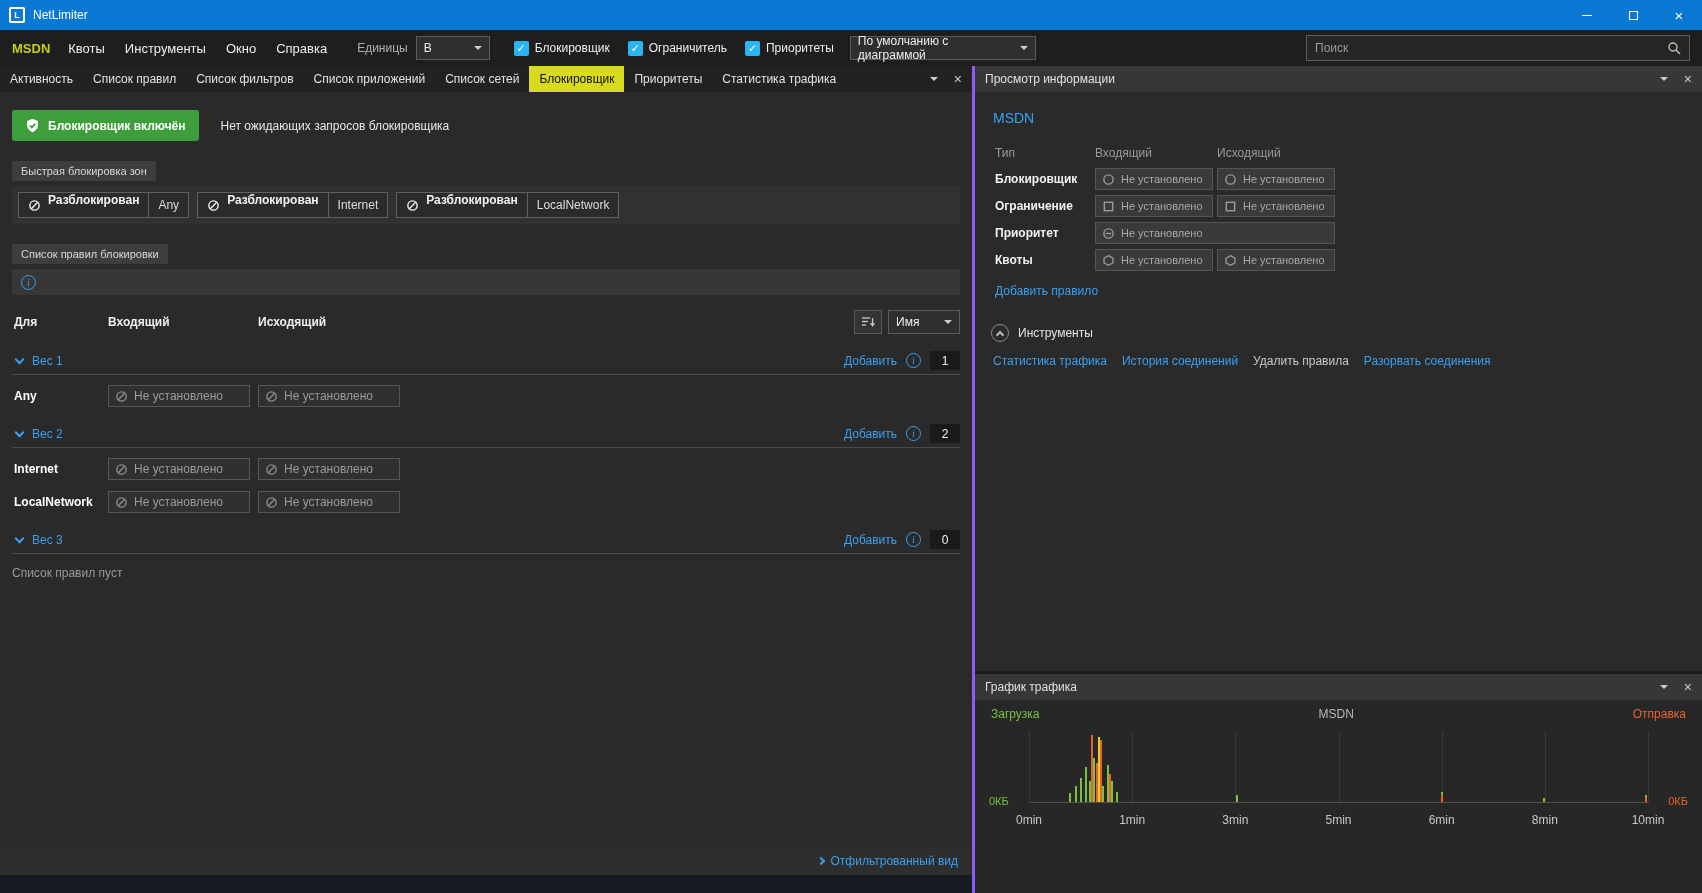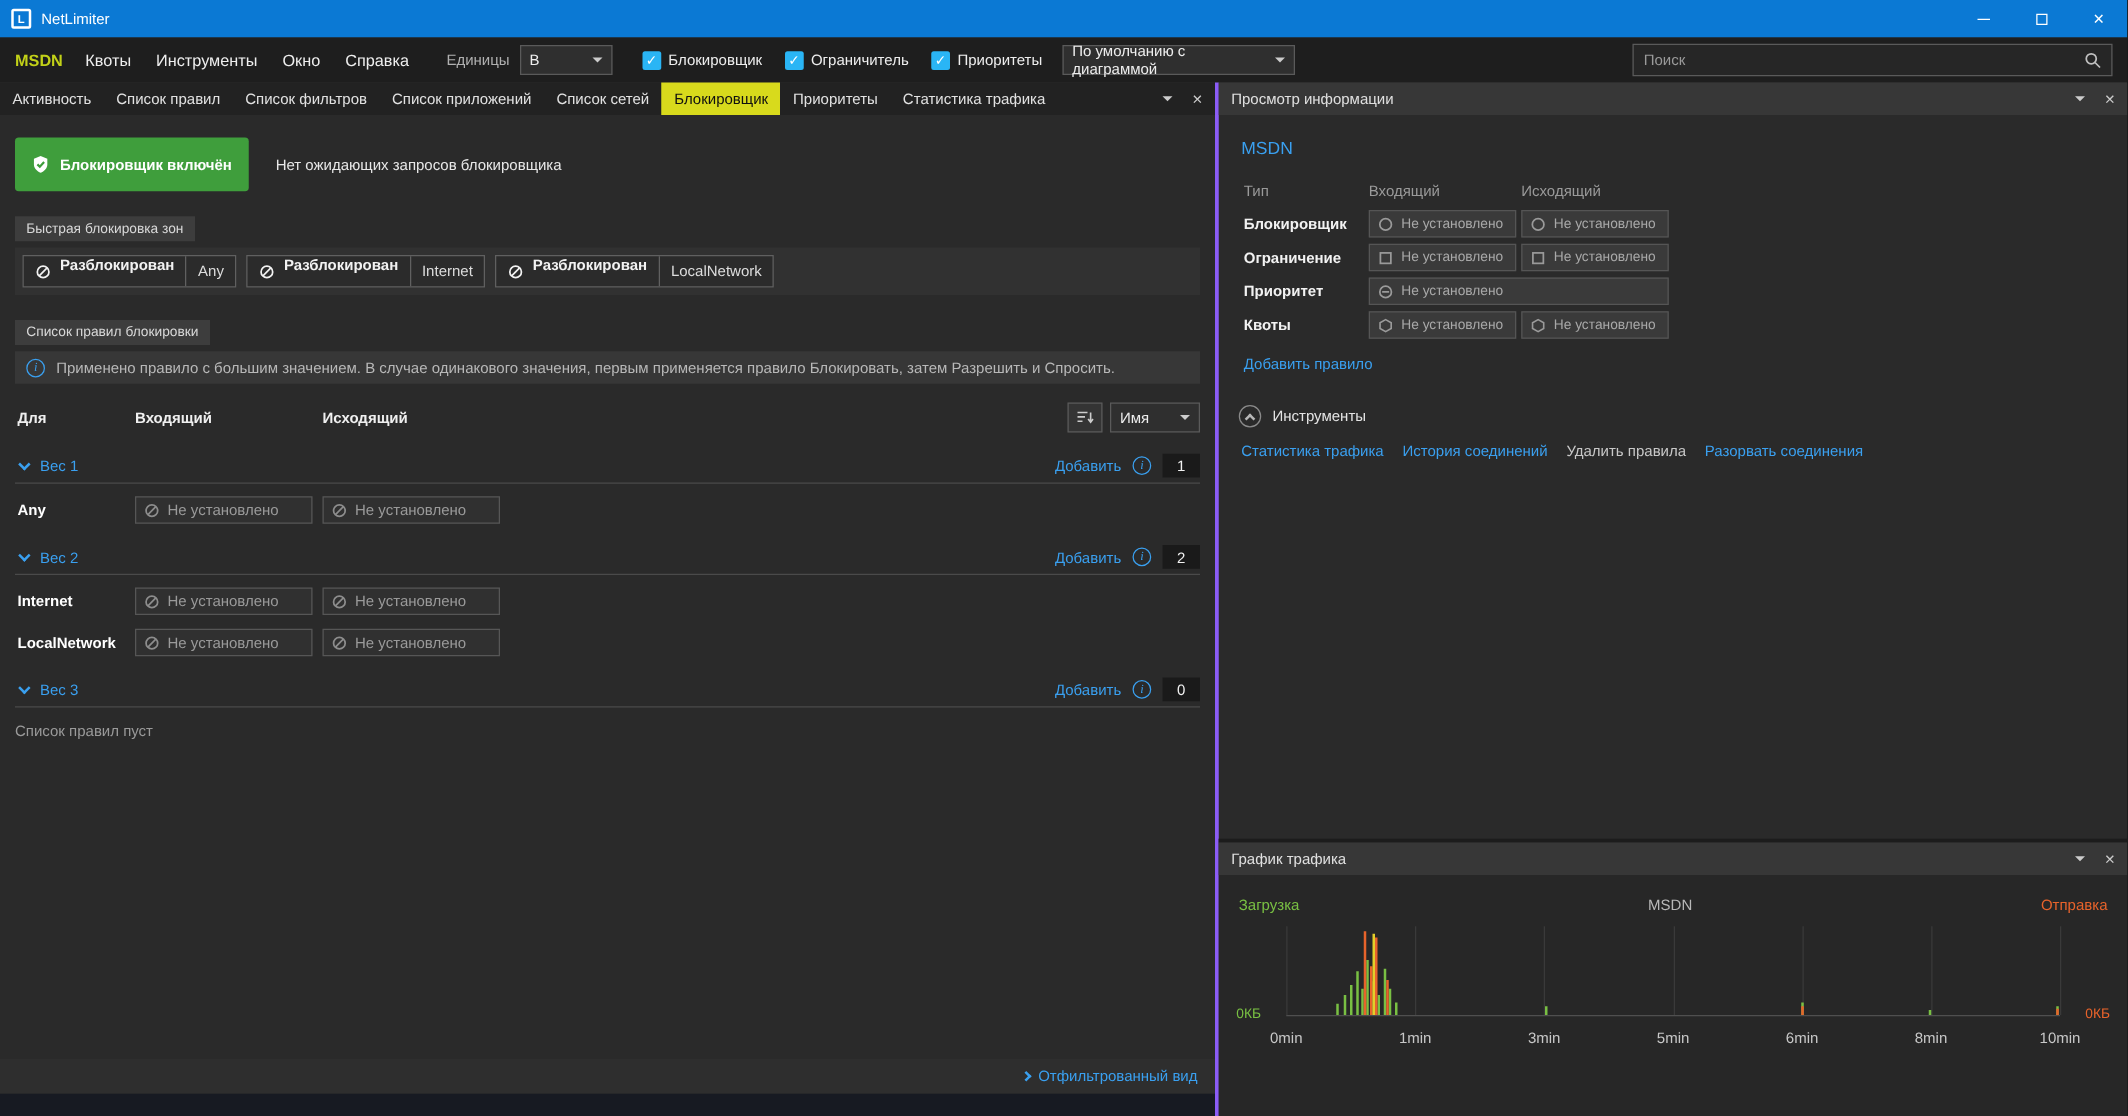--- a/index.html
+++ b/index.html
@@ -48,21 +48,21 @@
 .tabbar-ctrls{margin-left:auto;display:flex;align-items:center;gap:16px;padding-right:10px}
 .x-glyph{font-size:14px;color:#ccc;line-height:1}
 
 
 .panel-header{height:26px;background:#373737;display:flex;align-items:center;padding:0 10px;color:#e0e0e0;flex:0 0 auto}
 .ph-ctrls{margin-left:auto;display:flex;align-items:center;gap:16px}
 
 
 .blocker-content{flex:1;padding:12px 12px 0 12px;position:relative;min-height:0}
 .status-row{display:flex;align-items:center;gap:22px;margin-top:6px}
-.status-btn{display:inline-flex;align-items:center;gap:8px;background:#3f9e3c;color:#fff;height:43px;padding:12px 13px;border-radius:3px;font-weight:bold}
+.status-btn{display:inline-flex;align-items:center;gap:8px;background:#3f9e3c;color:#fff;height:31px;padding:12px 13px;border-radius:3px;font-weight:bold}
 .pending{color:#e8e8e8}
 .chip{display:inline-block;background:#3d3d3d;color:#d8d8d8;font-size:11px;padding:4px 9px;margin-top:20px}
 .zones{background:#313131;padding:6px;display:flex;gap:8px;margin-top:5px}
 .zone-btn{display:flex;align-items:stretch;border:1px solid #606060;background:#2b2b2b;height:26px}
 .zone-state{display:flex;gap:7px;padding:0 9px;font-weight:bold;color:#f2f2f2}
 .zone-name{display:flex;align-items:center;padding:0 9px;border-left:1px solid #606060;color:#ddd;font-weight:normal}
 .infobar{margin-top:5px;background:#373737;min-height:26px;display:flex;align-items:center;gap:9px;padding:3px 9px;color:#b8b8b8}
 .info-ico{width:15px;height:15px;min-width:15px;border-radius:50%;border:1px solid #3aa0f0;color:#3aa0f0;font-size:10px;font-style:italic;display:inline-flex;align-items:center;justify-content:center;font-family:"Liberation Serif",serif}
 .cols{display:flex;align-items:center;margin-top:14px;height:26px}
 .col-for{width:96px;color:#efefef;font-weight:bold;padding-left:2px}
@@ -101,21 +101,21 @@
 .it-type{width:100px;font-weight:bold;color:#f2f2f2}
 .icell{width:118px;height:22px;background:#3a3a3a;border:1px solid #555;display:inline-flex;align-items:center;gap:6px;padding:0 6px;color:#a8a8a8;margin-right:4px;font-size:11px;white-space:nowrap}
 .icell.wide{width:240px}
 .icell .ico{color:#9a9a9a}
 .addrule{display:inline-block;margin:8px 0 0 4px}
 .tools-gap{margin-top:26px}
 .tools{display:flex;gap:15px;margin-top:2px;margin-left:2px;flex-wrap:wrap}
 
 
 .chart-panel{height:222px;flex:0 0 auto;display:flex;flex-direction:column;border-top:3px solid #1c1c1c;background:#272727}
-.legend{display:flex;align-items:flex-end;padding:17px 16px 2px}
+.legend{display:flex;align-items:flex-end;padding:7px 16px 2px}
 .legend-center{flex:1;text-align:center;color:#b8b8b8}
 .chart-zone{position:relative;margin:8px 14px 0;height:72px;flex:0 0 auto}
 .plot{position:absolute;left:40px;right:40px;top:0;bottom:0;border-bottom:1px solid #4f4f4f}
 .gridline{position:absolute;top:0;bottom:0;width:1px;background:#3a3a3a}
 .spike{position:absolute;bottom:0;width:2px}
 .ylab{position:absolute;bottom:-4px;font-size:11px}
 .ylab.left{left:0}
 .ylab.right{right:0}
 .xlabels{position:relative;margin:10px 54px 0;height:16px}
 .xlab{position:absolute;transform:translateX(-50%);color:#c8c8c8;font-size:12px;top:0;white-space:nowrap}
@@ -257,21 +257,20 @@
                 </span>
                 <span>Разблокирован</span>
               </span>
               <span class="zone-name">LocalNetwork</span>
             </div>
           </div>
 
         <div><span class="chip">Список правил блокировки</span></div>
         <div class="infobar">
           <span class="info-ico">i</span>
-          <span>Применено правило с большим значением. В случае одинакового значения, первым применяется правило Блокировать, затем Разрешить и Спросить.</span>
         </div>
 
         <div class="cols">
           <span class="col-for">Для</span>
           <span class="col">Входящий</span>
           <span class="col">Исходящий</span>
           <span class="cols-right">
             <span class="sort-btn">
               <span class="ico">
                   <svg width="14" height="12" viewBox="0 0 14 12">

